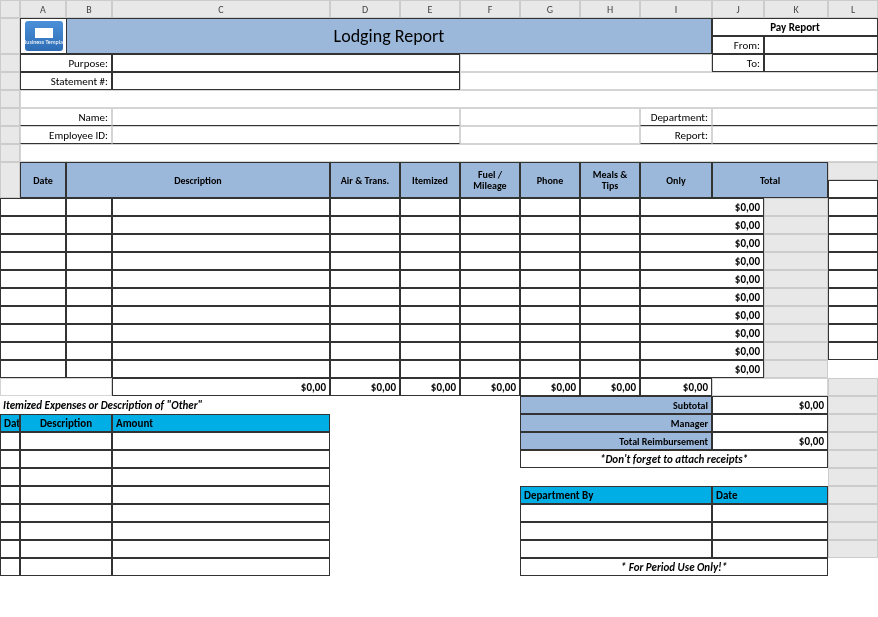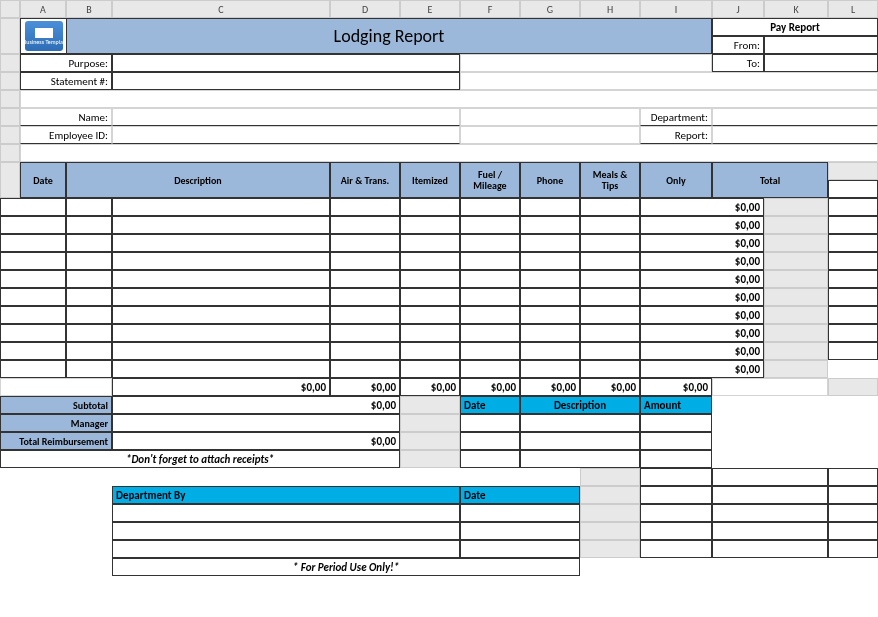--- a/index.html
+++ b/index.html
@@ -277,20 +277,21 @@
   <div class="cell b money">$0,00</div>
   <div class="cell b money">$0,00</div>
   <div class="cell b money">$0,00</div>
   <div class="cell b money">$0,00</div>
   <div class="cell b money">$0,00</div>
   <div class="cell b money">$0,00</div>
   <div class="cell b money">$0,00</div>
   <div class="cell" style="grid-column:span 2"></div>
 
   <div class="rowhdr"></div>
+  <div class="cell italic bold" style="grid-column:span 7;border:none">Itemized Expenses or Description of "Other"</div>
   <div class="cell hdr-blue lbl-r" style="grid-column:span 3;justify-content:flex-end">Subtotal</div>
   <div class="cell b money" style="grid-column:span 2">$0,00</div>
 
   <div class="rowhdr"></div>
   <div class="cell hdr-cyan">Date</div>
   <div class="cell hdr-cyan center" style="grid-column:span 2">Description</div>
   <div class="cell hdr-cyan">Amount</div>
   <div class="cell" style="grid-column:span 3;border:none"></div>
   <div class="cell hdr-blue lbl-r" style="grid-column:span 3;justify-content:flex-end">Manager</div>
   <div class="cell b" style="grid-column:span 2"></div>

